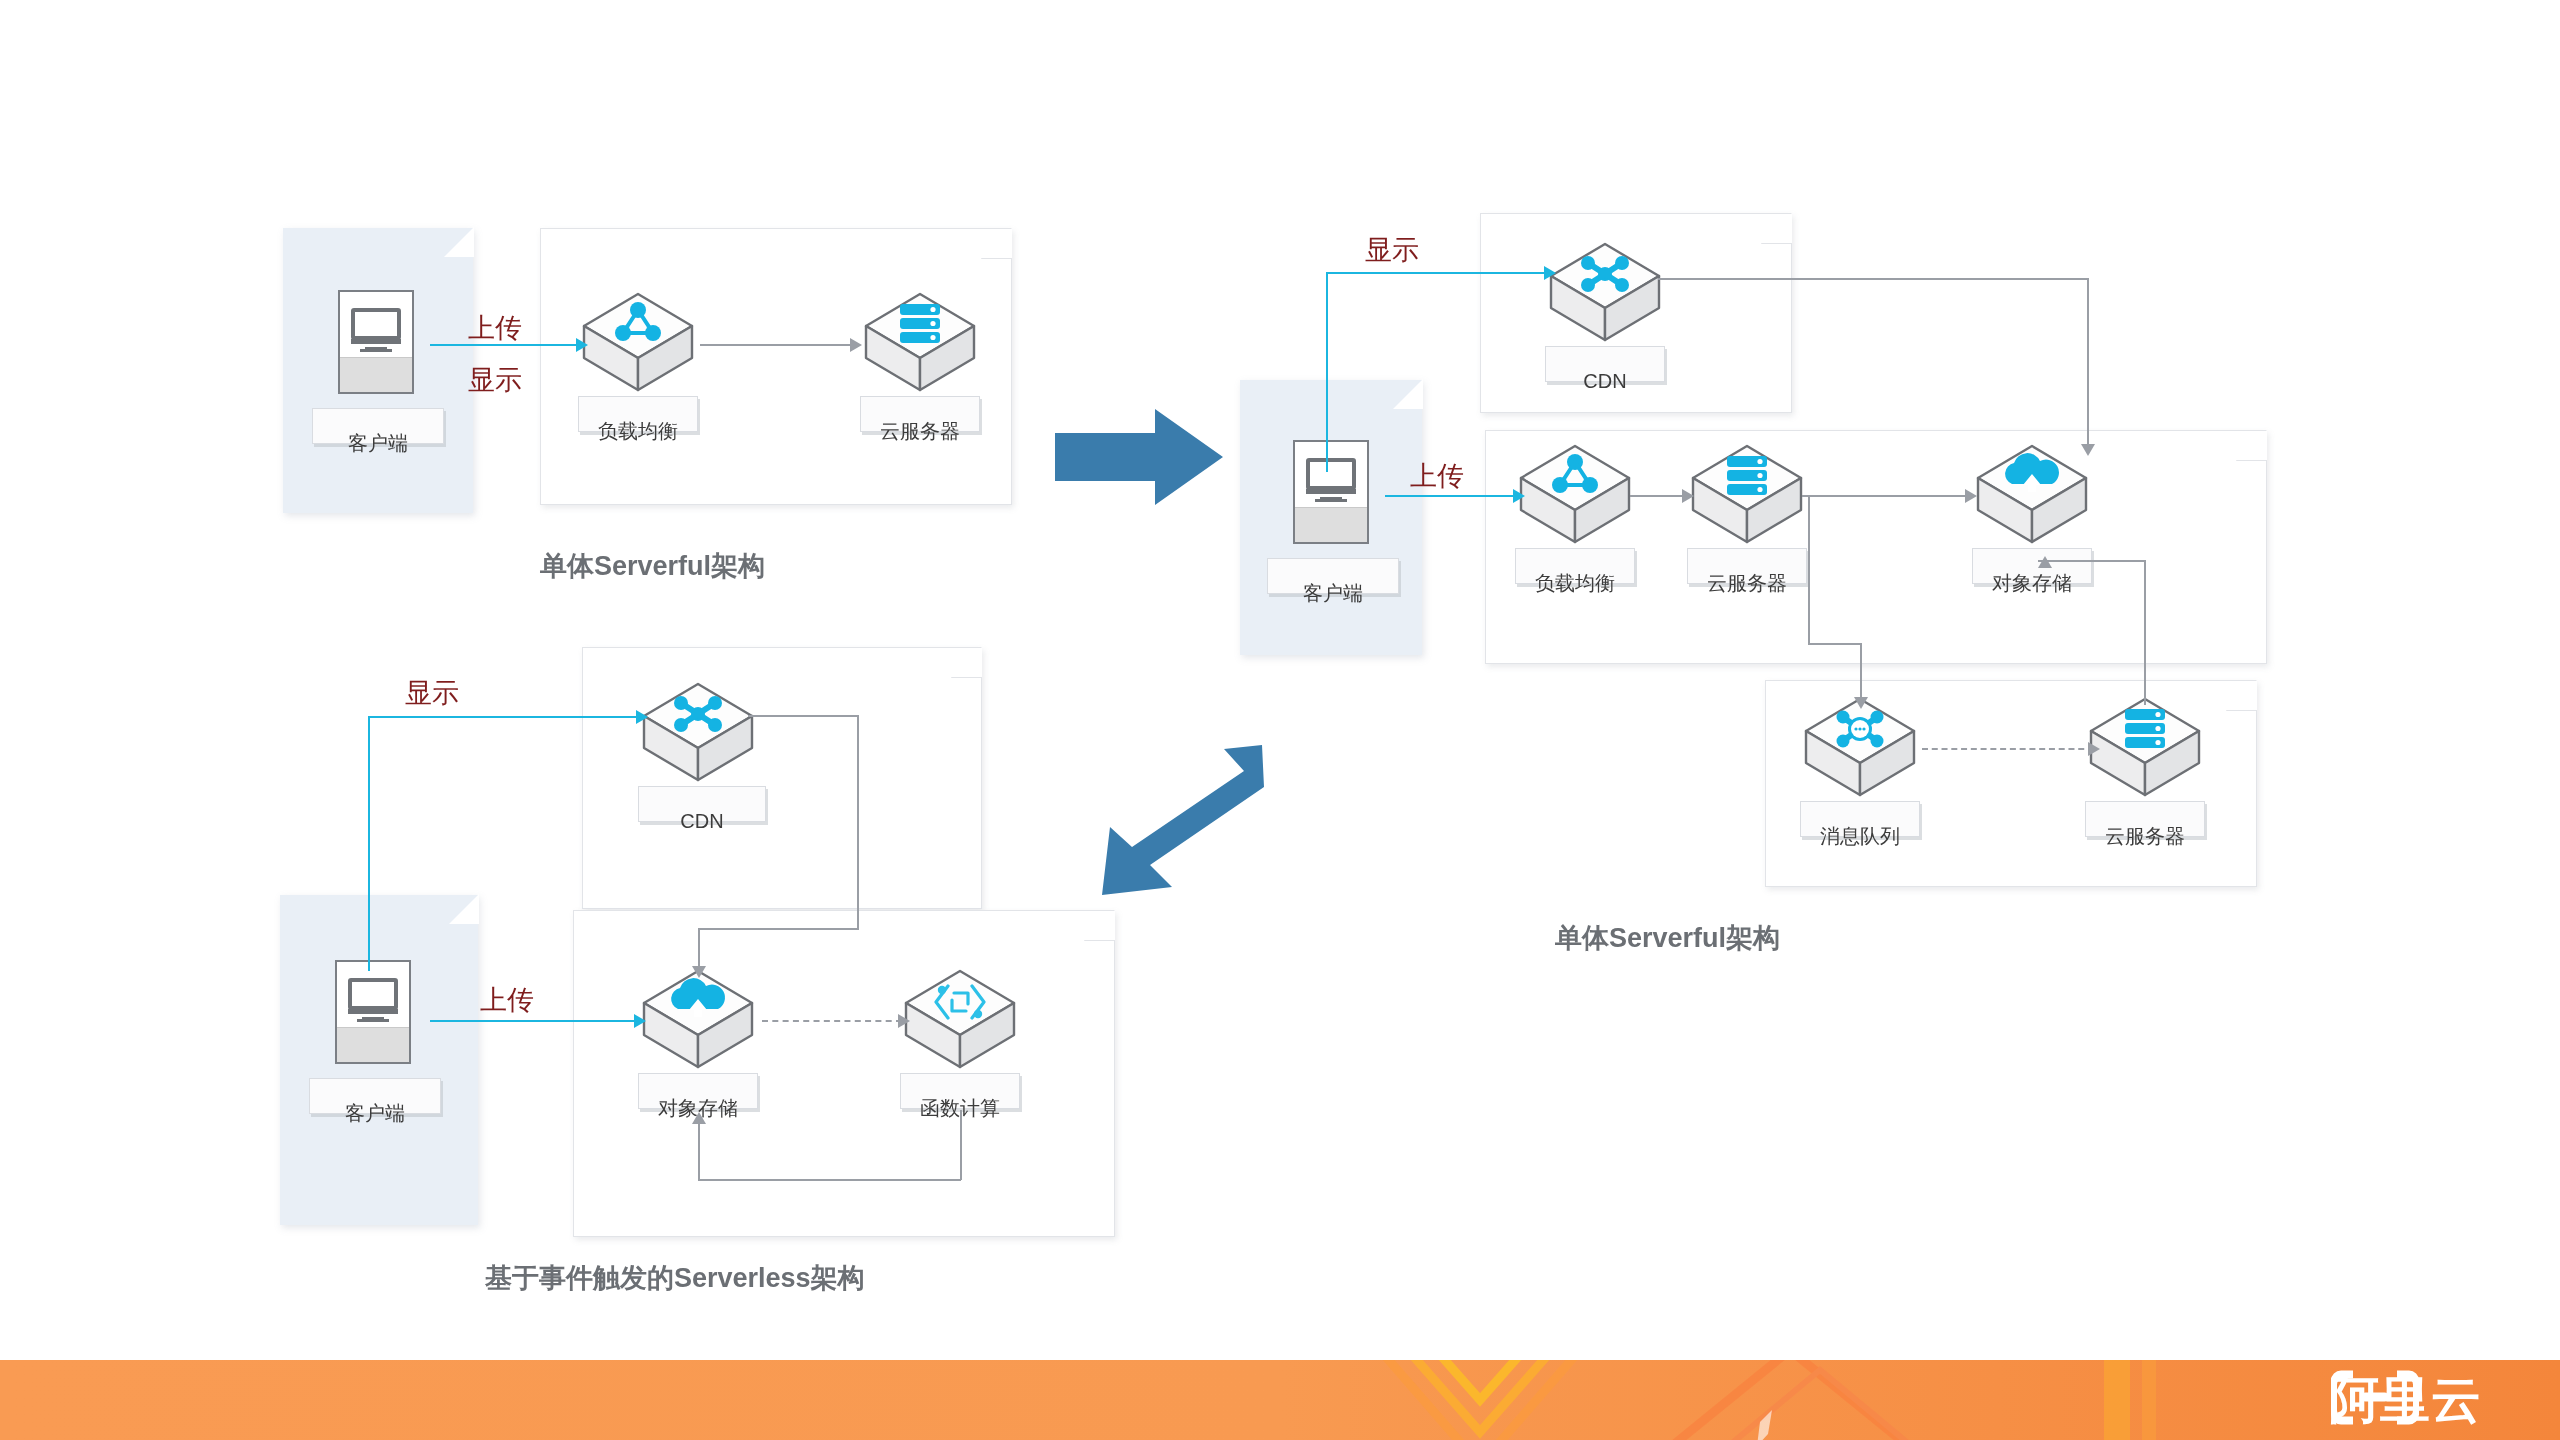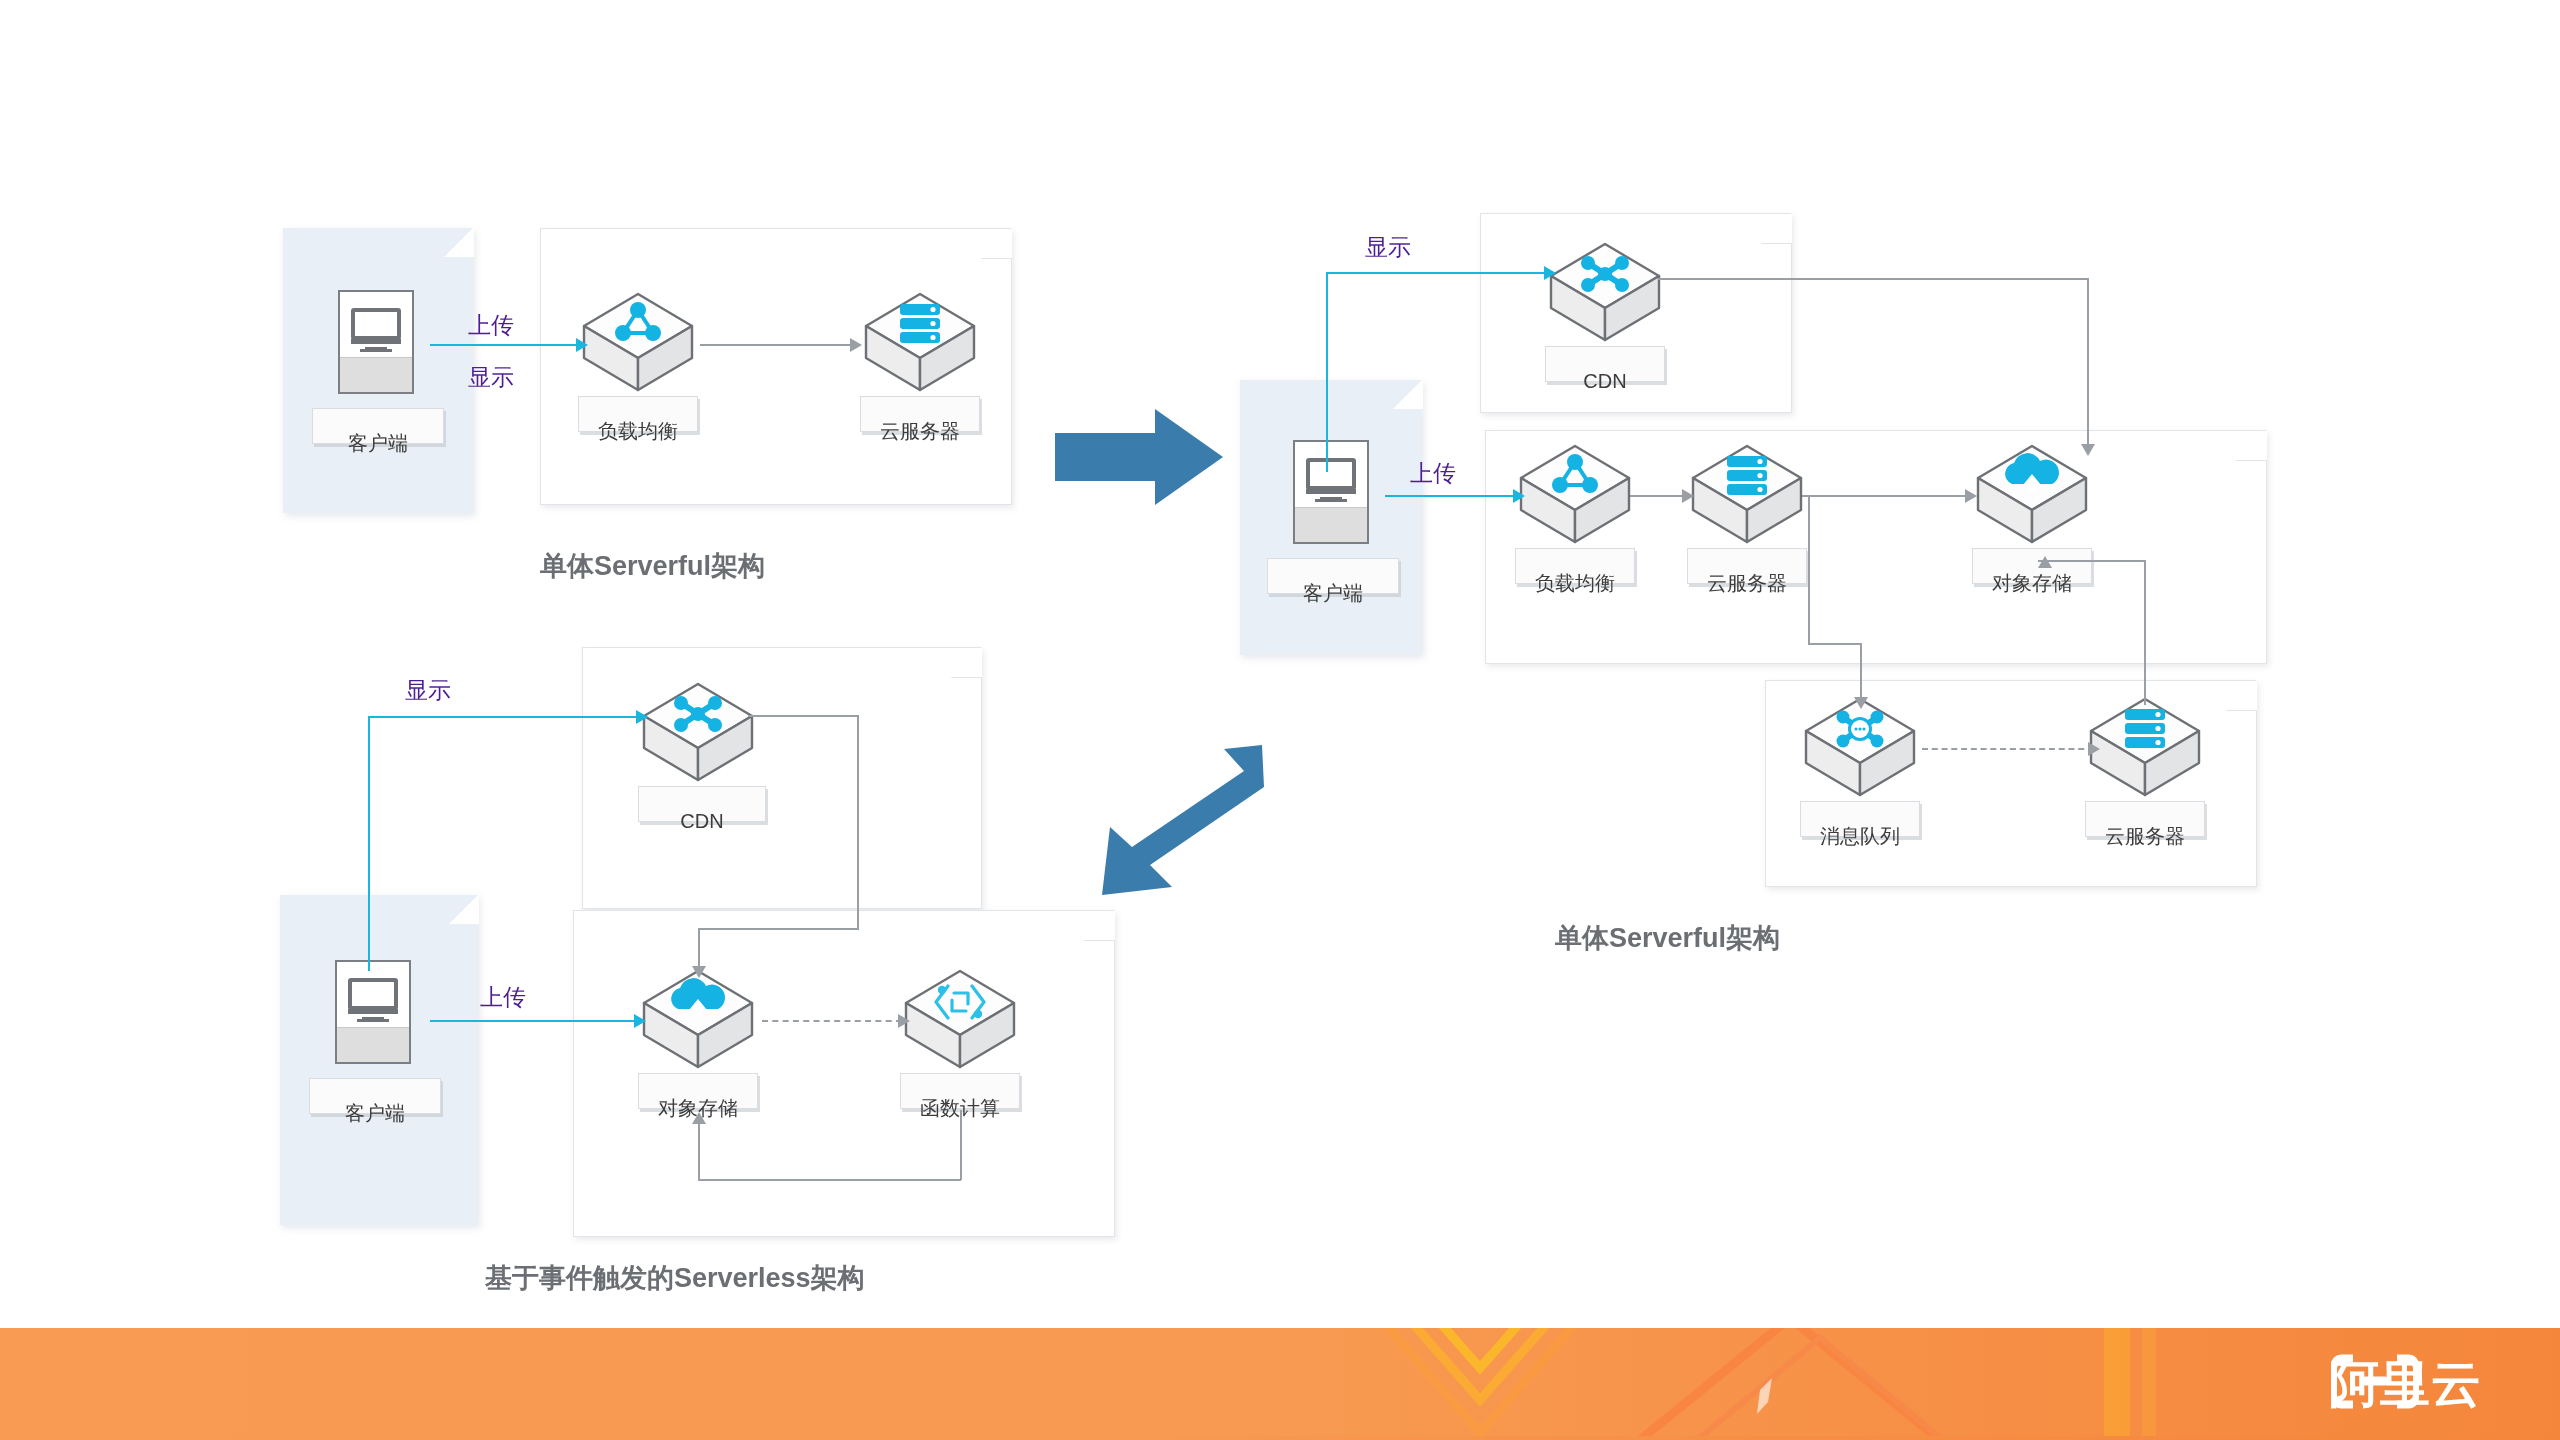--- a/index.html
+++ b/index.html
@@ -13,21 +13,21 @@
 
   
   .title{
     position:absolute;left:85px;top:68px;
     font-size:63px;font-weight:bold;color:#1c1c1c;
     letter-spacing:2px;line-height:1;
   }
 
   
   .footer{
-    position:absolute;left:0;bottom:0;width:2560px;height:112px;
+    position:absolute;left:0;bottom:0;width:2560px;height:80px;
     background:linear-gradient(100deg,#F99B53 0%,#F89A51 45%,#F68F45 70%,#F4863B 100%);
     overflow:hidden;
   }
   .footer svg{position:absolute;left:0;top:0;}
   .logo{
     position:absolute;right:78px;top:50%;transform:translateY(-50%);
     display:flex;align-items:center;gap:18px;
   }
   .logo-mark{width:92px;height:62px;}
   .logo-text{
@@ -95,21 +95,21 @@
   .dash{
     position:absolute;height:0;border-top:2.4px dashed #9a9ea5;
   }
   .arrowhead{position:absolute;width:0;height:0;}
   .ah-right{border-top:7px solid transparent;border-bottom:7px solid transparent;border-left:12px solid #9a9ea5;}
   .ah-right.cyan{border-left-color:#1bb6e0;}
   .ah-down{border-left:7px solid transparent;border-right:7px solid transparent;border-top:12px solid #9a9ea5;}
   .ah-up{border-left:7px solid transparent;border-right:7px solid transparent;border-bottom:12px solid #9a9ea5;}
 
   .flowlabel{
-    position:absolute;color:#4c1d95;font-size:23px;white-space:nowrap;text-align:right;
+    position:absolute;color:#7f1d1d;font-size:27px;white-space:nowrap;text-align:right;
   }
   .caption{
     position:absolute;color:#6b6f74;font-size:27px;white-space:nowrap;font-weight:bold;
   }
 
   .bigarrow{position:absolute;}
 </style>
 </head>
 <body>
 

